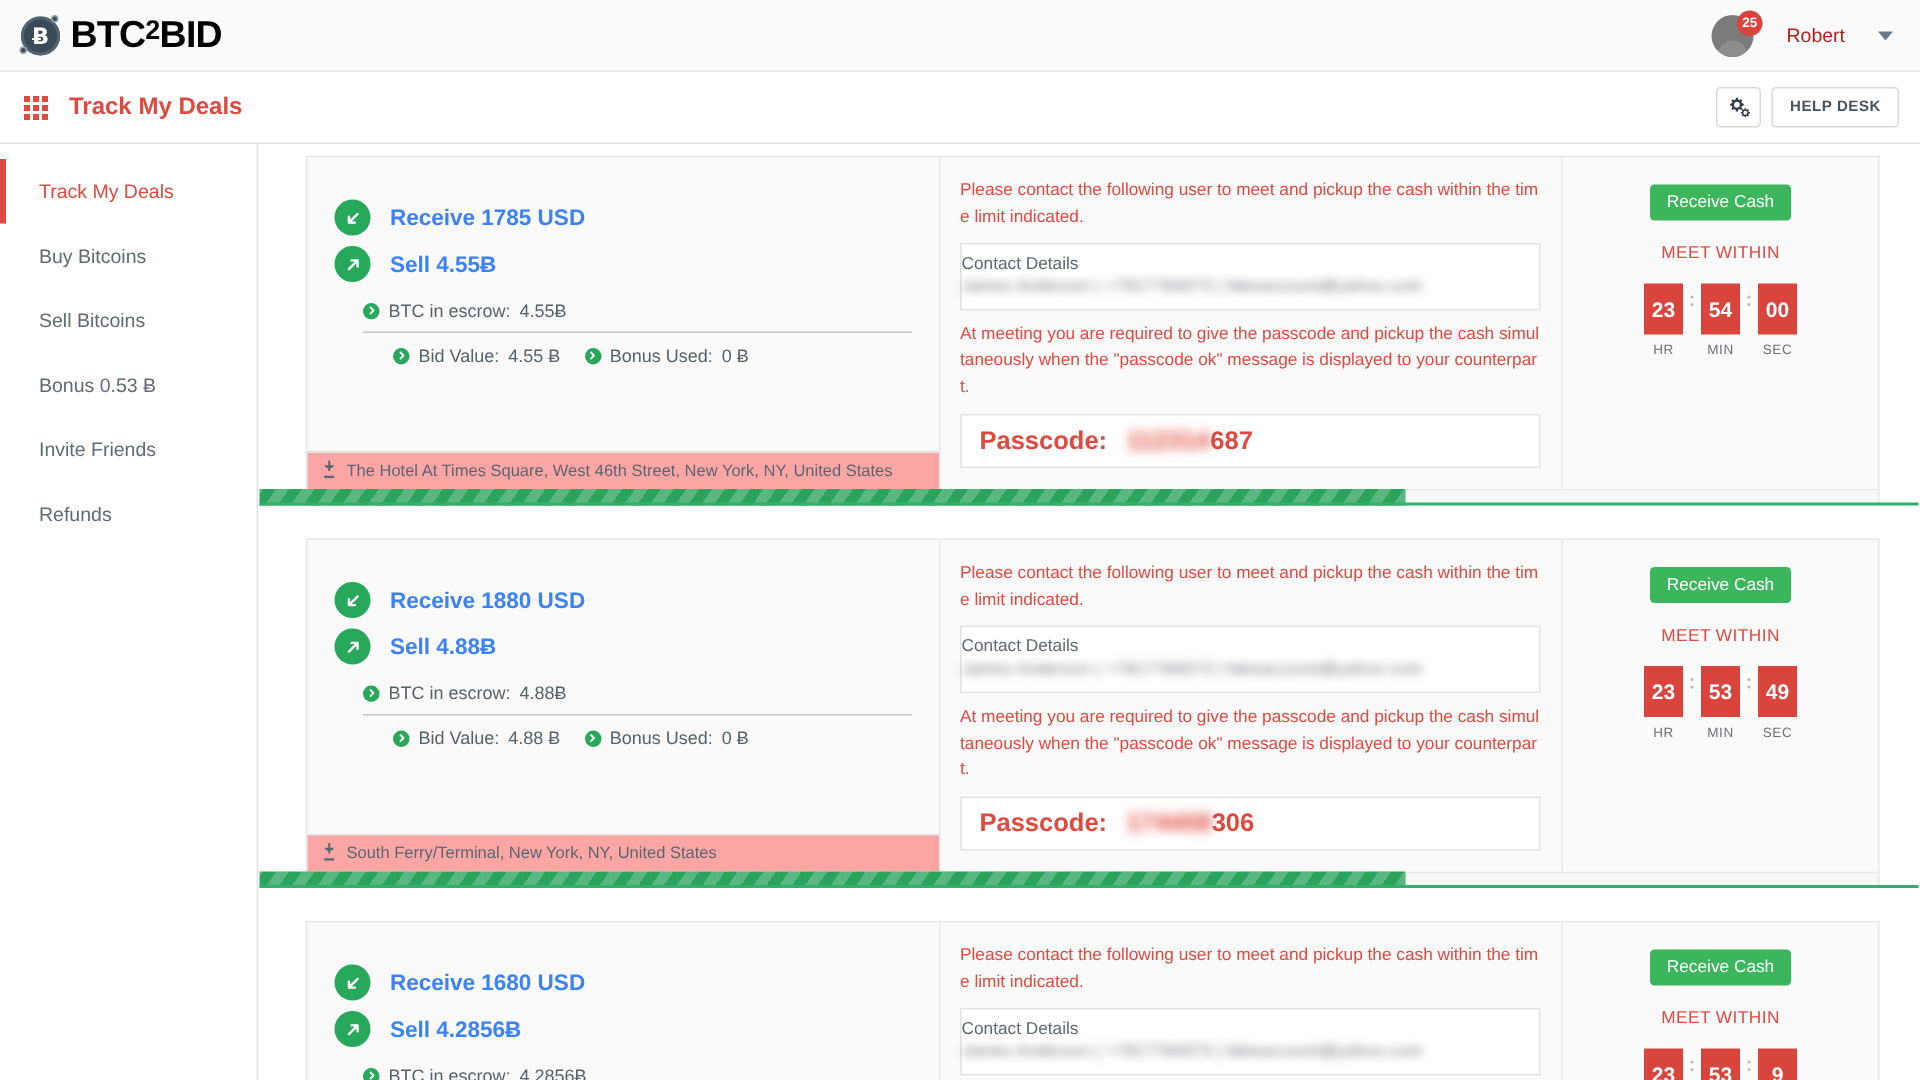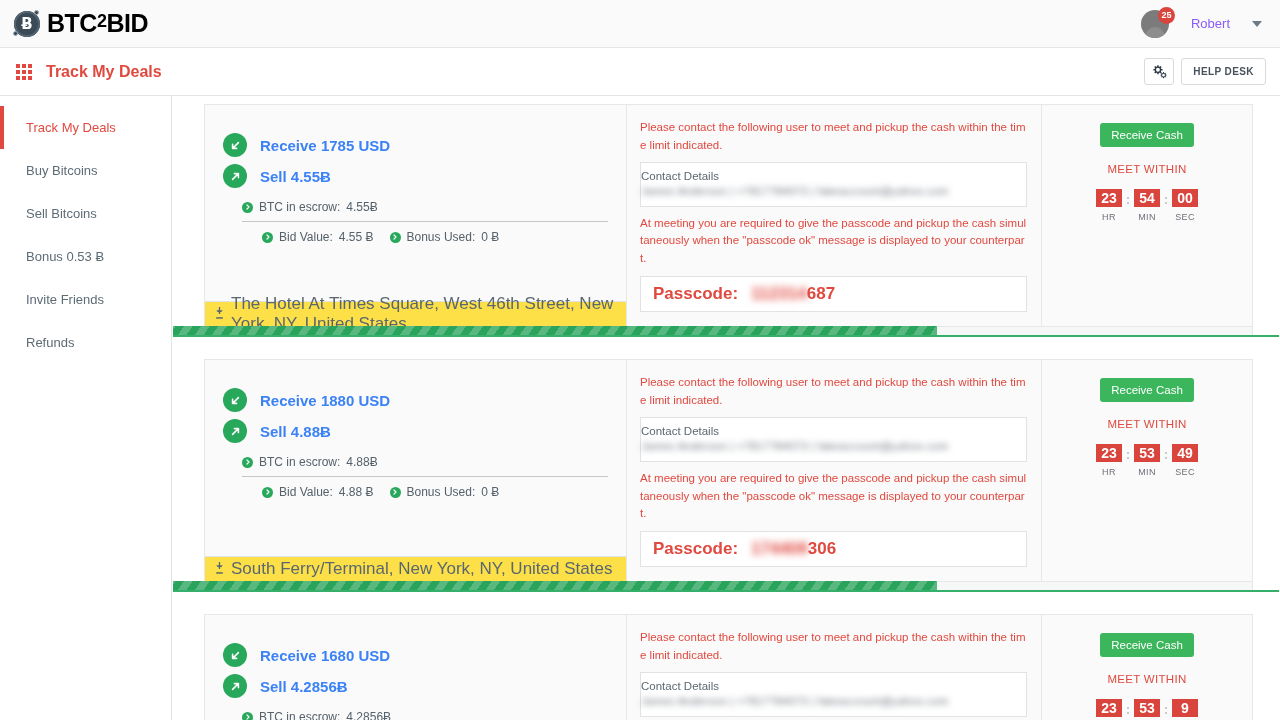--- a/index.html
+++ b/index.html
@@ -57,21 +57,21 @@
     background: #8d8d8d;
   }
   .avatar-badge {
     position: absolute; right: -6px; top: -3px;
     background: #d9453c; color: #fff;
     font-size: 9px; font-weight: bold;
     min-width: 17px; height: 17px; border-radius: 9px;
     display: flex; align-items: center; justify-content: center;
     padding: 0 3px;
   }
-  .username { font-size: 13px; color: #8b5cf6; }
+  .username { font-size: 13px; color: #b91c1c; }
   .caret-down {
     width: 0; height: 0; border-left: 5px solid transparent;
     border-right: 5px solid transparent; border-top: 6px solid #6c7a86;
   }
 
   
   .subheader {
     height: 48px;
     background: #ffffff;
     border-bottom: 1px solid #e3e3e3;
@@ -150,23 +150,23 @@
   .sub-row + .sub-row { margin-top: 0; }
   .divider-line { height: 1px; background: #9b9b9b; margin: 7px 0 8px 0; opacity: .55; }
   .bullet {
     width: 11px; height: 11px; border-radius: 50%; background: #27a85a;
     display: inline-flex; align-items: center; justify-content: center;
     flex: 0 0 11px;
   }
   .bullet svg { display: block; }
   .pair { display: flex; align-items: center; gap: 16px; padding-left: 20px; }
   .addr-bar {
-    background: #fde047; border-top: 1px solid #dfe4e6;
+    background: #fca5a5; border-top: 1px solid #dfe4e6;
     height: 25px; display: flex; align-items: center; gap: 8px;
-    padding: 0 0 0 26px; font-size: 17px; color: #5a6770;
+    padding: 0 0 0 26px; font-size: 11px; color: #5a6770;
     position: relative;
   }
   .pin-icon { position: absolute; left: 9px; top: 4px; }
 
   .col-mid {
     flex: 1; padding: 14px 14px 14px 13px;
     border-right: 1px solid #e7e7e7; background: #fafafa;
   }
   .notice {
     font-size: 11.5px; color: #e0493f; line-height: 1.55;
@@ -200,21 +200,21 @@
     font-size: 11.5px; padding: 6px 11px; cursor: pointer;
     font-family: "Liberation Sans", sans-serif;
   }
   .meet-within {
     font-size: 11.5px; color: #e0493f; margin-top: 16px; letter-spacing: .3px;
   }
   .timer { display: flex; align-items: flex-start; gap: 5px; margin-top: 14px; }
   .tblock { display: flex; flex-direction: column; align-items: center; }
   .tnum {
     background: #d9453c; color: #fff; font-weight: bold;
-    font-size: 14px; width: 26px; height: 18px;
+    font-size: 14px; width: 26px; height: 34px;
     display: flex; align-items: center; justify-content: center;
   }
   .tlab { font-size: 9px; color: #6c7078; margin-top: 5px; letter-spacing: .4px; }
   .tsep { display: flex; flex-direction: column; gap: 3px; padding-top: 8px; }
   .tsep i { width: 2px; height: 2px; background: #b9b9b9; border-radius: 50%; display: block; }
 
   
   .progress-wrap {
     margin: 0 27px 0 32px; position: relative;
     height: 10px; background: #f6f8f8; border: 1px solid #e0e9e6;

